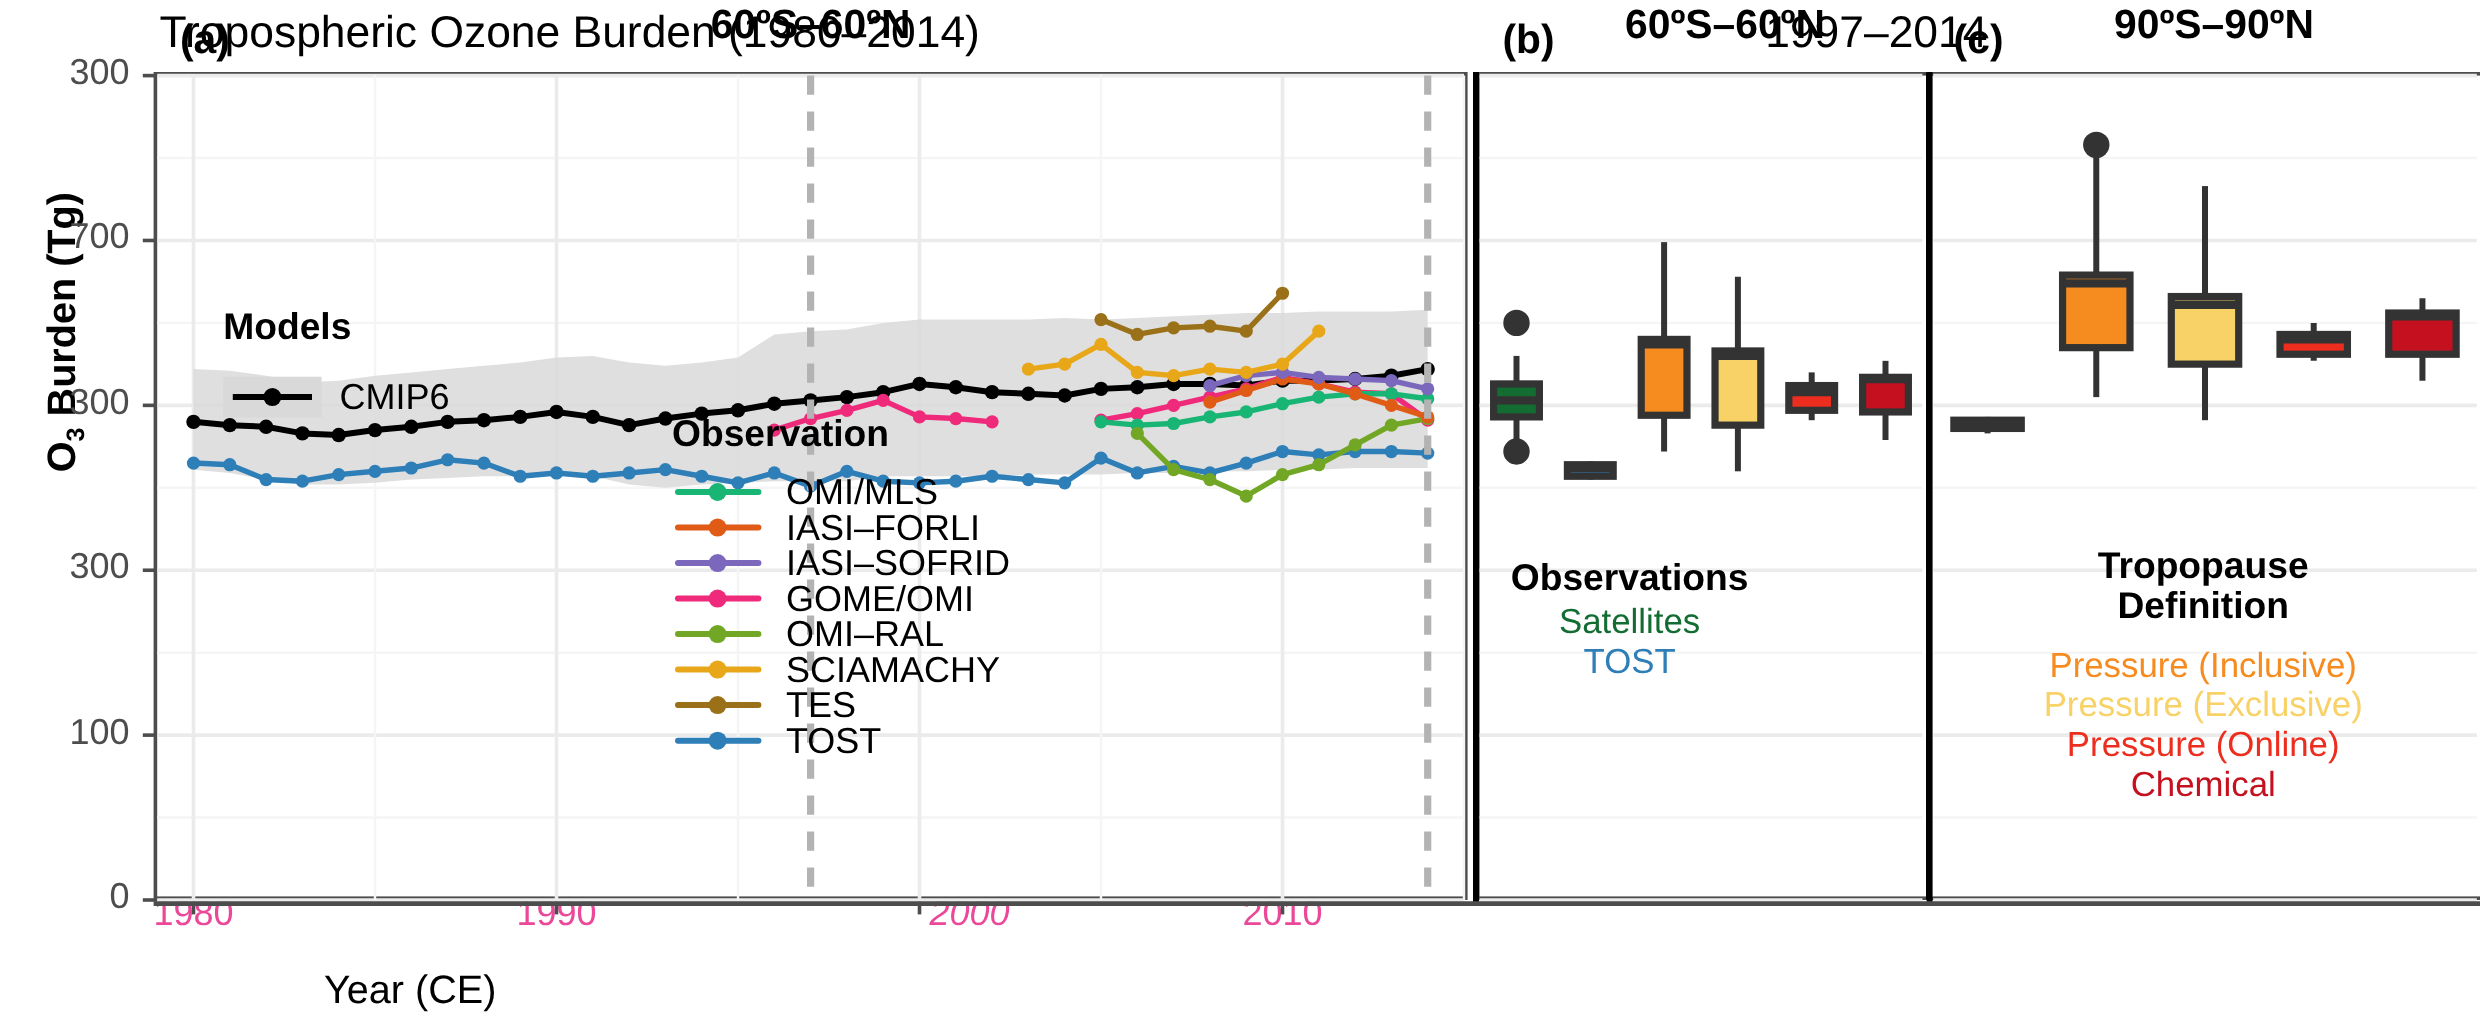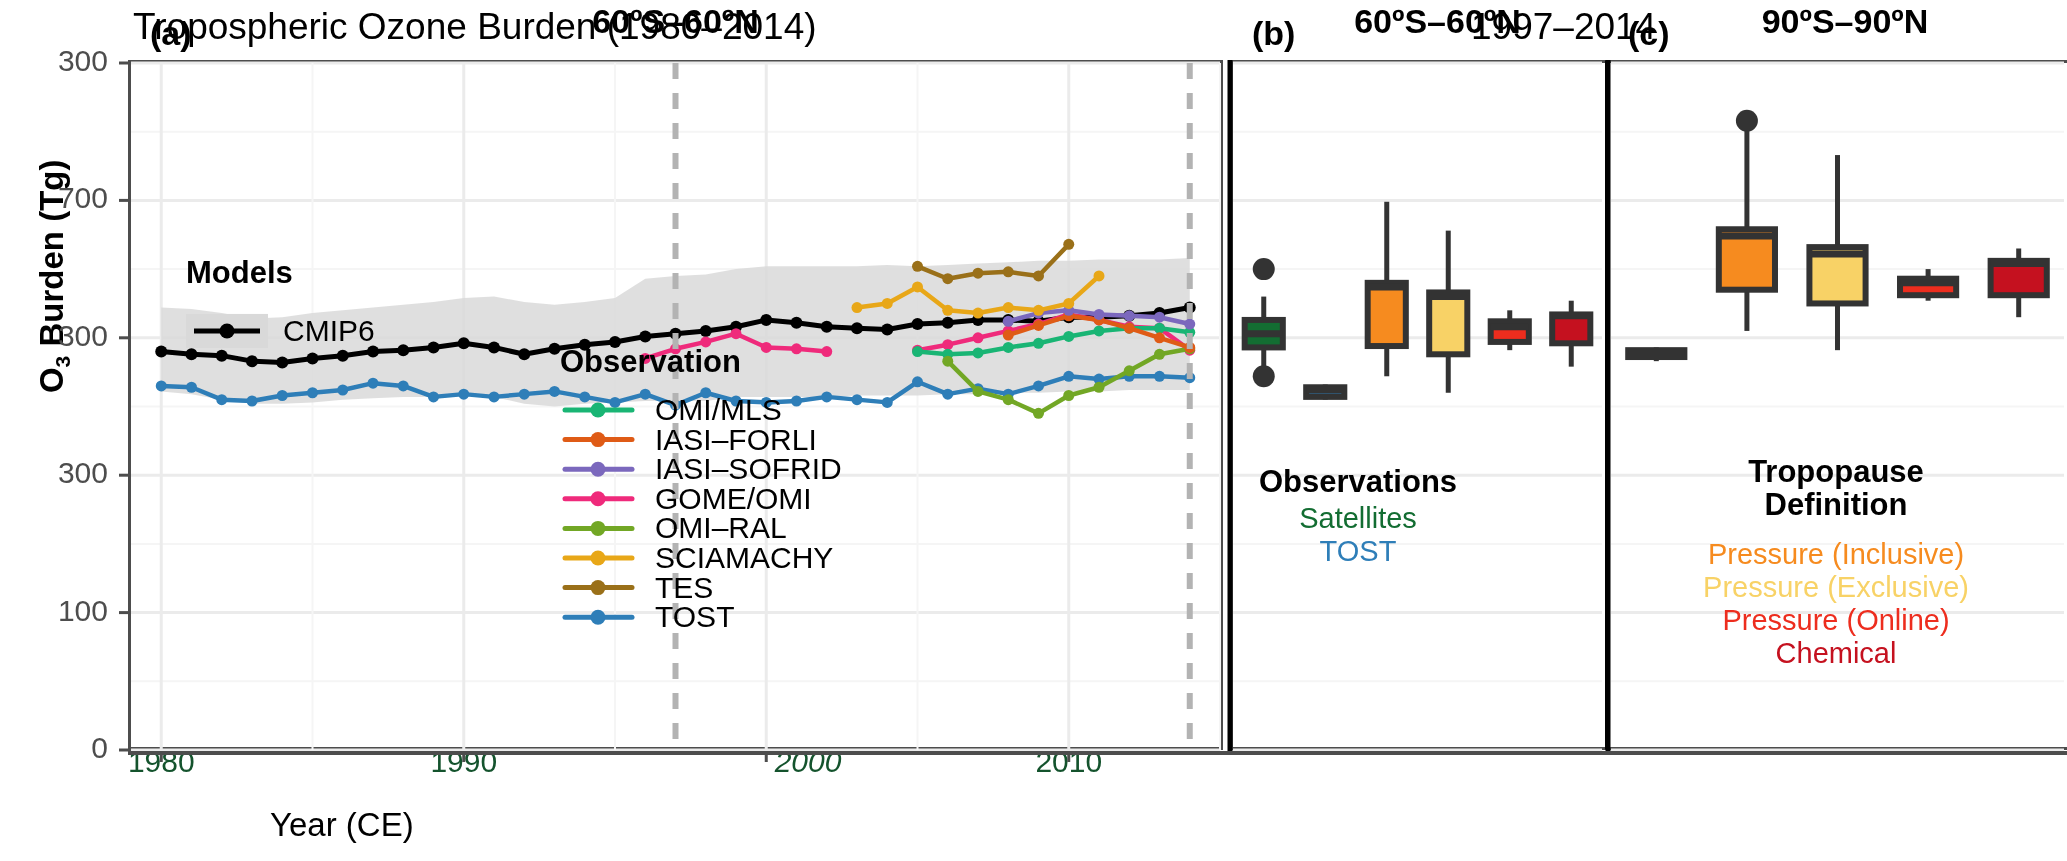--- a/index.html
+++ b/index.html
@@ -7,21 +7,21 @@
   #fig{position:relative;width:2067px;height:861px;}
   .ttl{position:absolute;font-size:37px;color:#000;white-space:nowrap;}
   #title-left{left:133px;top:6px;}
   #title-right{left:1471px;top:6px;}
   #ylab{position:absolute;left:-96px;top:255px;width:300px;text-align:center;
         transform:rotate(-90deg);font-size:33px;font-weight:bold;color:#000;}
   #ylab sub{font-size:21px;}
   #xlab{position:absolute;left:270px;top:806px;width:400px;
         font-size:33px;color:#000;}
   .yt{position:absolute;font-size:30px;color:#4d4d4d;text-align:right;width:86px;}
-  .xt{position:absolute;font-size:30px;color:#14532d;text-align:center;width:120px;top:745px;}
+  .xt{position:absolute;font-size:30px;color:#ec4899;text-align:center;width:120px;top:745px;}
   .panel{position:absolute;top:60px;height:690px;background:#fff;box-sizing:border-box;}
   #pa{left:128px;width:1095px;border:3px solid #4d4d4d;}
   #pb{left:1230px;width:375px;border:3px solid #4d4d4d;border-right:none;}
   #pc{left:1605px;width:462px;border:3px solid #4d4d4d;border-left:3px solid #000;border-right:none;}
   .plab{position:absolute;font-size:34px;font-weight:bold;color:#000;top:14px;}
   .pttl{position:absolute;font-size:34px;font-weight:bold;color:#000;top:2px;text-align:center;}
   svg{position:absolute;left:0;top:0;overflow:visible;}
   .lgd-h{font-size:31px;font-weight:bold;fill:#000;font-family:"Liberation Sans",sans-serif;}
   .lgd-t{font-size:30px;fill:#000;font-family:"Liberation Sans",sans-serif;}
   .lgd-c{font-size:29px;font-family:"Liberation Sans",sans-serif;}

